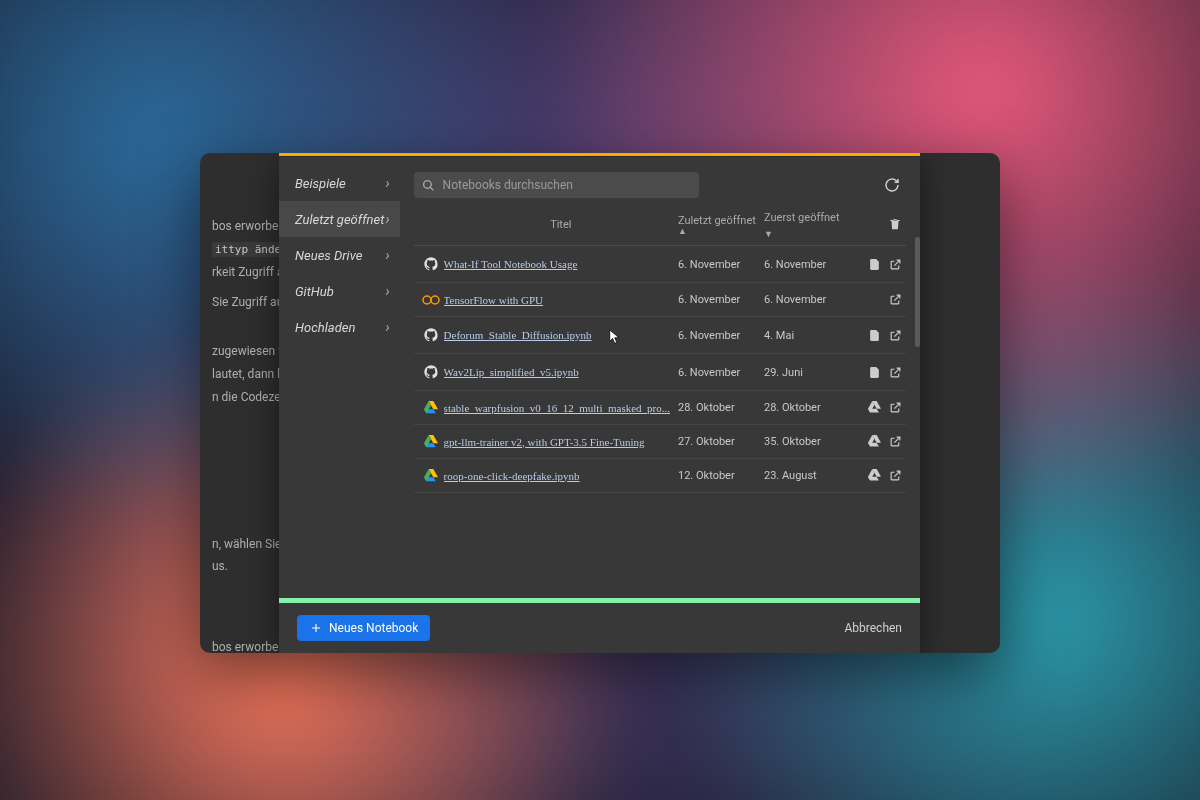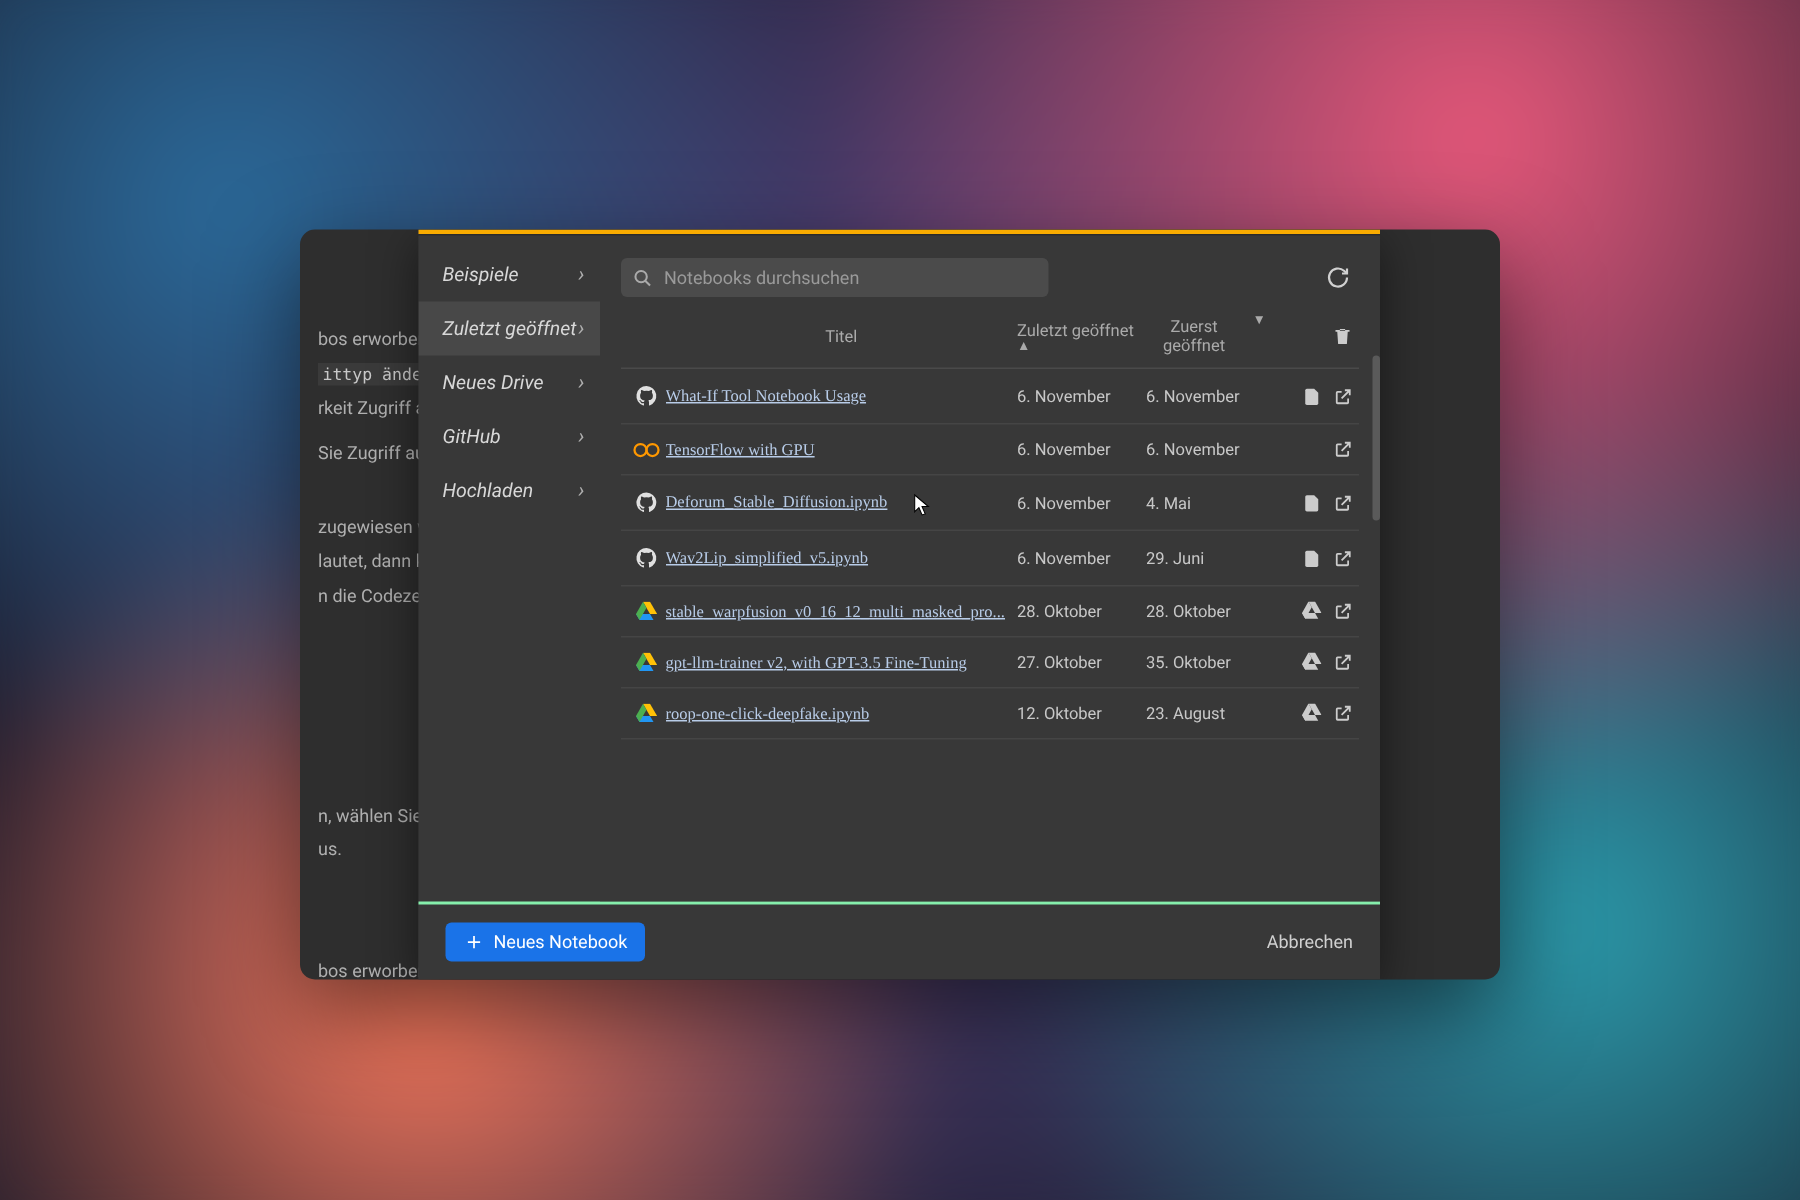--- a/index.html
+++ b/index.html
@@ -59,38 +59,38 @@
 }
 .search-box input::placeholder { color:#9a9a9a; }
 .refresh { margin-left:auto; color:#d0d0d0; cursor:pointer; padding:6px; }
 .table-header {
   display:flex; align-items:center; padding:12px 4px 8px 30px; font-size:11px; color:#aaa;
   border-bottom:1px solid #4a4a4a;
   text-align:center;
 }
 .col-title { flex:1; }
 .col-last { width:86px; display:flex; flex-direction:column; align-items:flex-start; gap:1px;}
-.col-first { width:80px; display:flex; align-items:flex-start; gap:7px;}
+.col-first { width:80px; display:flex; flex-direction:column; align-items:flex-start; gap:7px;}
 .col-actions { width:58px; text-align:right; }
 .sort-ind { font-size:9px; line-height:6px; }
 .trash-head { color:#ccc; cursor:pointer; }
 .list { flex:1; overflow-y:auto; }
 .row {
   display:flex; align-items:center; padding:10px 4px 10px 4px;
   border-bottom:1px solid #454545; font-size:11px;
 }
 .row .icon { width:26px; display:flex; justify-content:center; }
 .row .name { flex:1; color:#b8cce8; text-decoration:underline; white-space:nowrap; overflow:hidden; text-overflow:ellipsis; padding-right:8px; cursor:pointer;font-family:Liberation Serif, serif;}
 .row .c-last { width:86px; color:#c8c8c8; }
 .row .c-first { width:80px; color:#c8c8c8; }
 .row .acts { width:58px; display:flex; justify-content:flex-end; gap:8px; }
 .row .acts span { color:#c8c8c8; cursor:pointer; font-size:13px; }
 .dialog-footer {
   display:flex; align-items:center; justify-content:space-between;
-  padding:12px 18px; border-top:2px solid #86efac; background:#383838;
+  padding:12px 18px; border-top:5px solid #86efac; background:#383838;
 }
 .new-btn {
   display:flex; align-items:center; gap:6px; background:#1a73e8; color:#fff;
   border:0; border-radius:4px; padding:6px 12px; font-size:12px; cursor:pointer;
 }
 .cancel-btn { background:transparent; border:0; color:#d0d0d0; font-size:12px; cursor:pointer;}
 svg { display:block; }
 .cursor-img { position:absolute; left:607px; top:328px; width:14px; height:18px; pointer-events:none; z-index:999; }
 .scroll-ind { position:absolute; right:0; top:80px; width:5px; height:110px; background:#5a5a5a; border-radius:3px; }
 </style>

